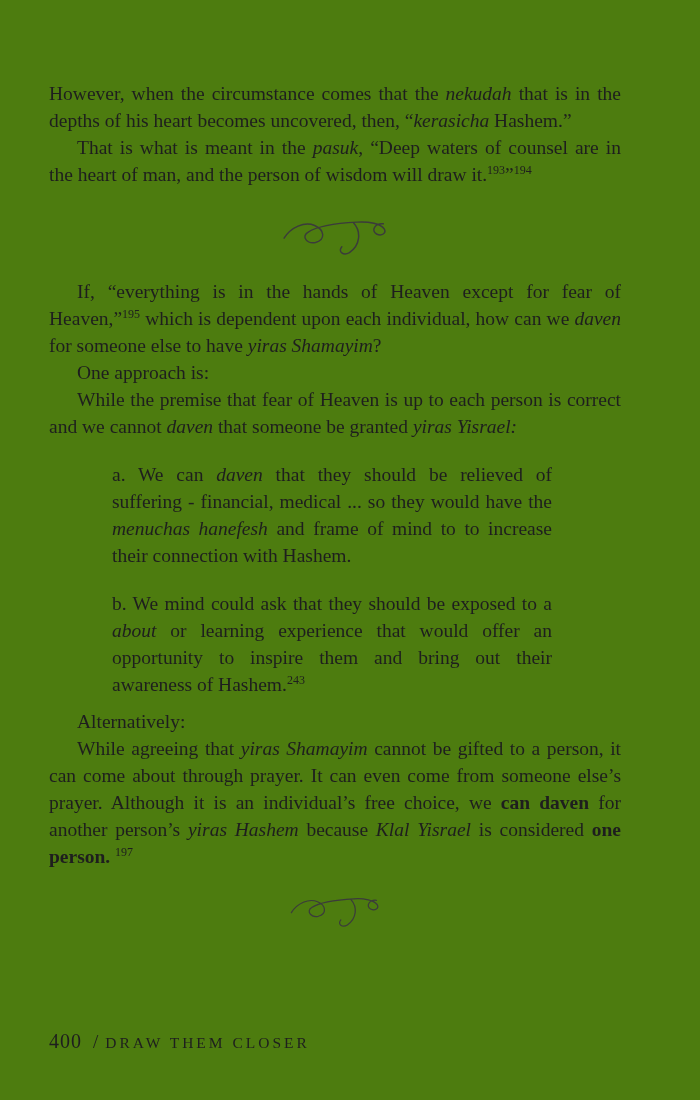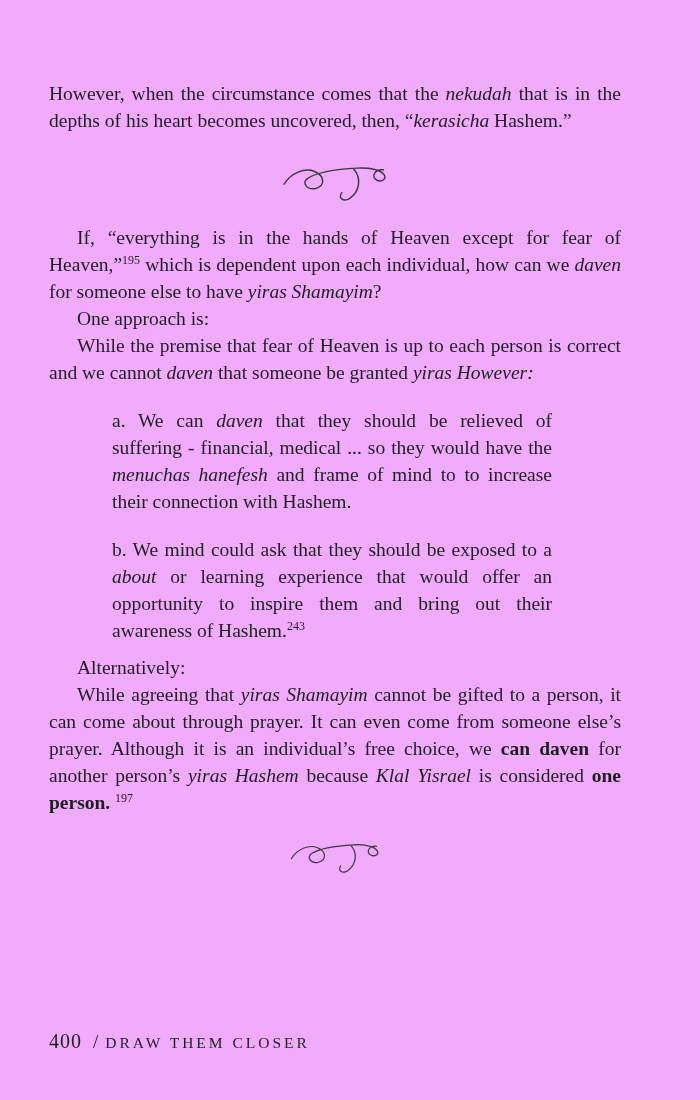--- a/index.html
+++ b/index.html
@@ -4,21 +4,21 @@
 <style>
   html, body {
     margin: 0;
     padding: 0;
     background: #ffffff;
   }
   .page {
     position: relative;
     width: 700px;
     height: 1100px;
-    background: #f0abfc;
+    background: #4d7c0f;
     overflow: hidden;
     font-family: "Liberation Serif", "DejaVu Serif", serif;
     color: #1e1e1e;
   }
   .text-block {
     position: absolute;
     left: 49px;
     top: 80px;
     width: 572px;
     font-size: 19.5px;
@@ -75,31 +75,32 @@
   }
 </style>
 </head>
 <body>
 
 <div class="page">
 
   <main class="text-block">
 
     <p class="para no-indent"><span>However, when the circumstance comes that the </span><span class="run-i">nekudah</span><span> that is in the depths of his heart becomes uncovered, then, “</span><span class="run-i">kerasicha</span><span> Hashem.”</span></p>
+    <p class="para"><span>That is what is meant in the </span><span class="run-i">pasuk</span><span>, “Deep waters of counsel are in the heart of man, and the person of wisdom will draw it.</span><span class="run-sup">193</span><span>”</span><span class="run-sup">194</span></p>
 
     <div class="ornament" aria-label="calligraphic-flourish">
       <svg width="112" height="48" viewBox="0 0 132 56">
         <path d="M6 33 C14 20 30 13 42 18 C54 23 55 35 43 38 C33 40 26 31 34 26 C46 18 72 15 92 14 C106 13 120 16 124 22 C127 27 121 31 115 28 C108 24 113 15 123 16" fill="none" stroke="#3b3b3b" stroke-width="1.7" stroke-linecap="round"></path>
         <path d="M88 15 C97 25 96 41 83 50 C76 54 69 49 74 43" fill="none" stroke="#3b3b3b" stroke-width="1.7" stroke-linecap="round"></path>
       </svg>
     </div>
 
     <p class="para"><span>If, “everything is in the hands of Heaven except for fear of Heaven,”</span><span class="run-sup">195</span><span> which is dependent upon each individual, how can we </span><span class="run-i">daven</span><span> for someone else to have </span><span class="run-i">yiras Shamayim</span><span>?</span></p>
     <p class="para"><span>One approach is:</span></p>
-    <p class="para"><span>While the premise that fear of Heaven is up to each person is correct and we cannot </span><span class="run-i">daven</span><span> that someone be granted </span><span class="run-i">yiras However:</span></p>
+    <p class="para"><span>While the premise that fear of Heaven is up to each person is correct and we cannot </span><span class="run-i">daven</span><span> that someone be granted </span><span class="run-i">yiras Yisrael:</span></p>
 
     <div class="excerpt">
       <p class="para"><span>a. We can </span><span class="run-i">daven</span><span> that they should be relieved of suffering - financial, medical ... so they would have the </span><span class="run-i">menuchas hanefesh</span><span> and frame of mind to to increase their connection with Hashem.</span></p>
       <p class="para"><span>b. We mind could ask that they should be exposed to a </span><span class="run-i">about</span><span> or learning experience that would offer an opportunity to inspire them and bring out their awareness of Hashem.</span><span class="run-sup">243</span></p>
     </div>
 
     <p class="para gap-above"><span>Alternatively:</span></p>
     <p class="para"><span>While agreeing that </span><span class="run-i">yiras Shamayim</span><span> cannot be gifted to a person, it can come about through prayer. It can even come from someone else’s prayer. Although it is an individual’s free choice, we </span><span class="run-bi">can daven</span><span> for another person’s </span><span class="run-i">yiras Hashem</span><span> because </span><span class="run-i">Klal Yisrael</span><span> is considered </span><span class="run-bi">one person.</span><span> </span><span class="run-sup">197</span></p>
 
     <div class="ornament second" aria-label="calligraphic-flourish">

